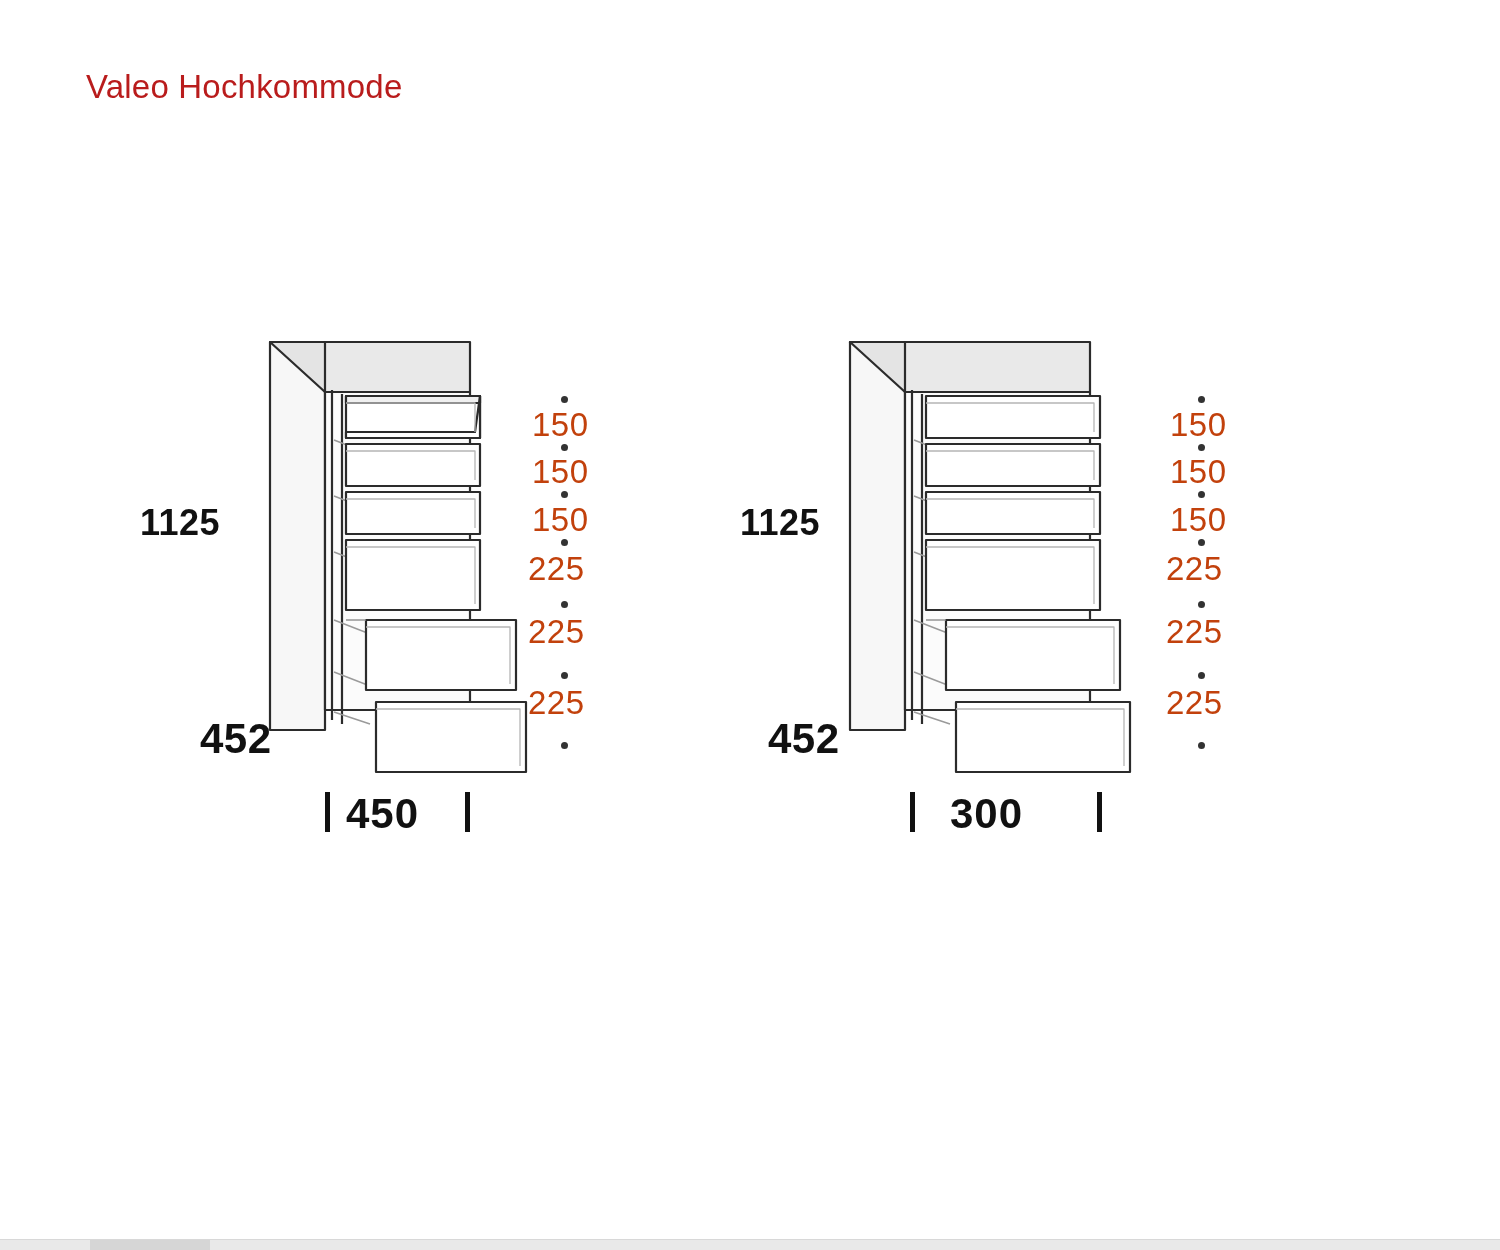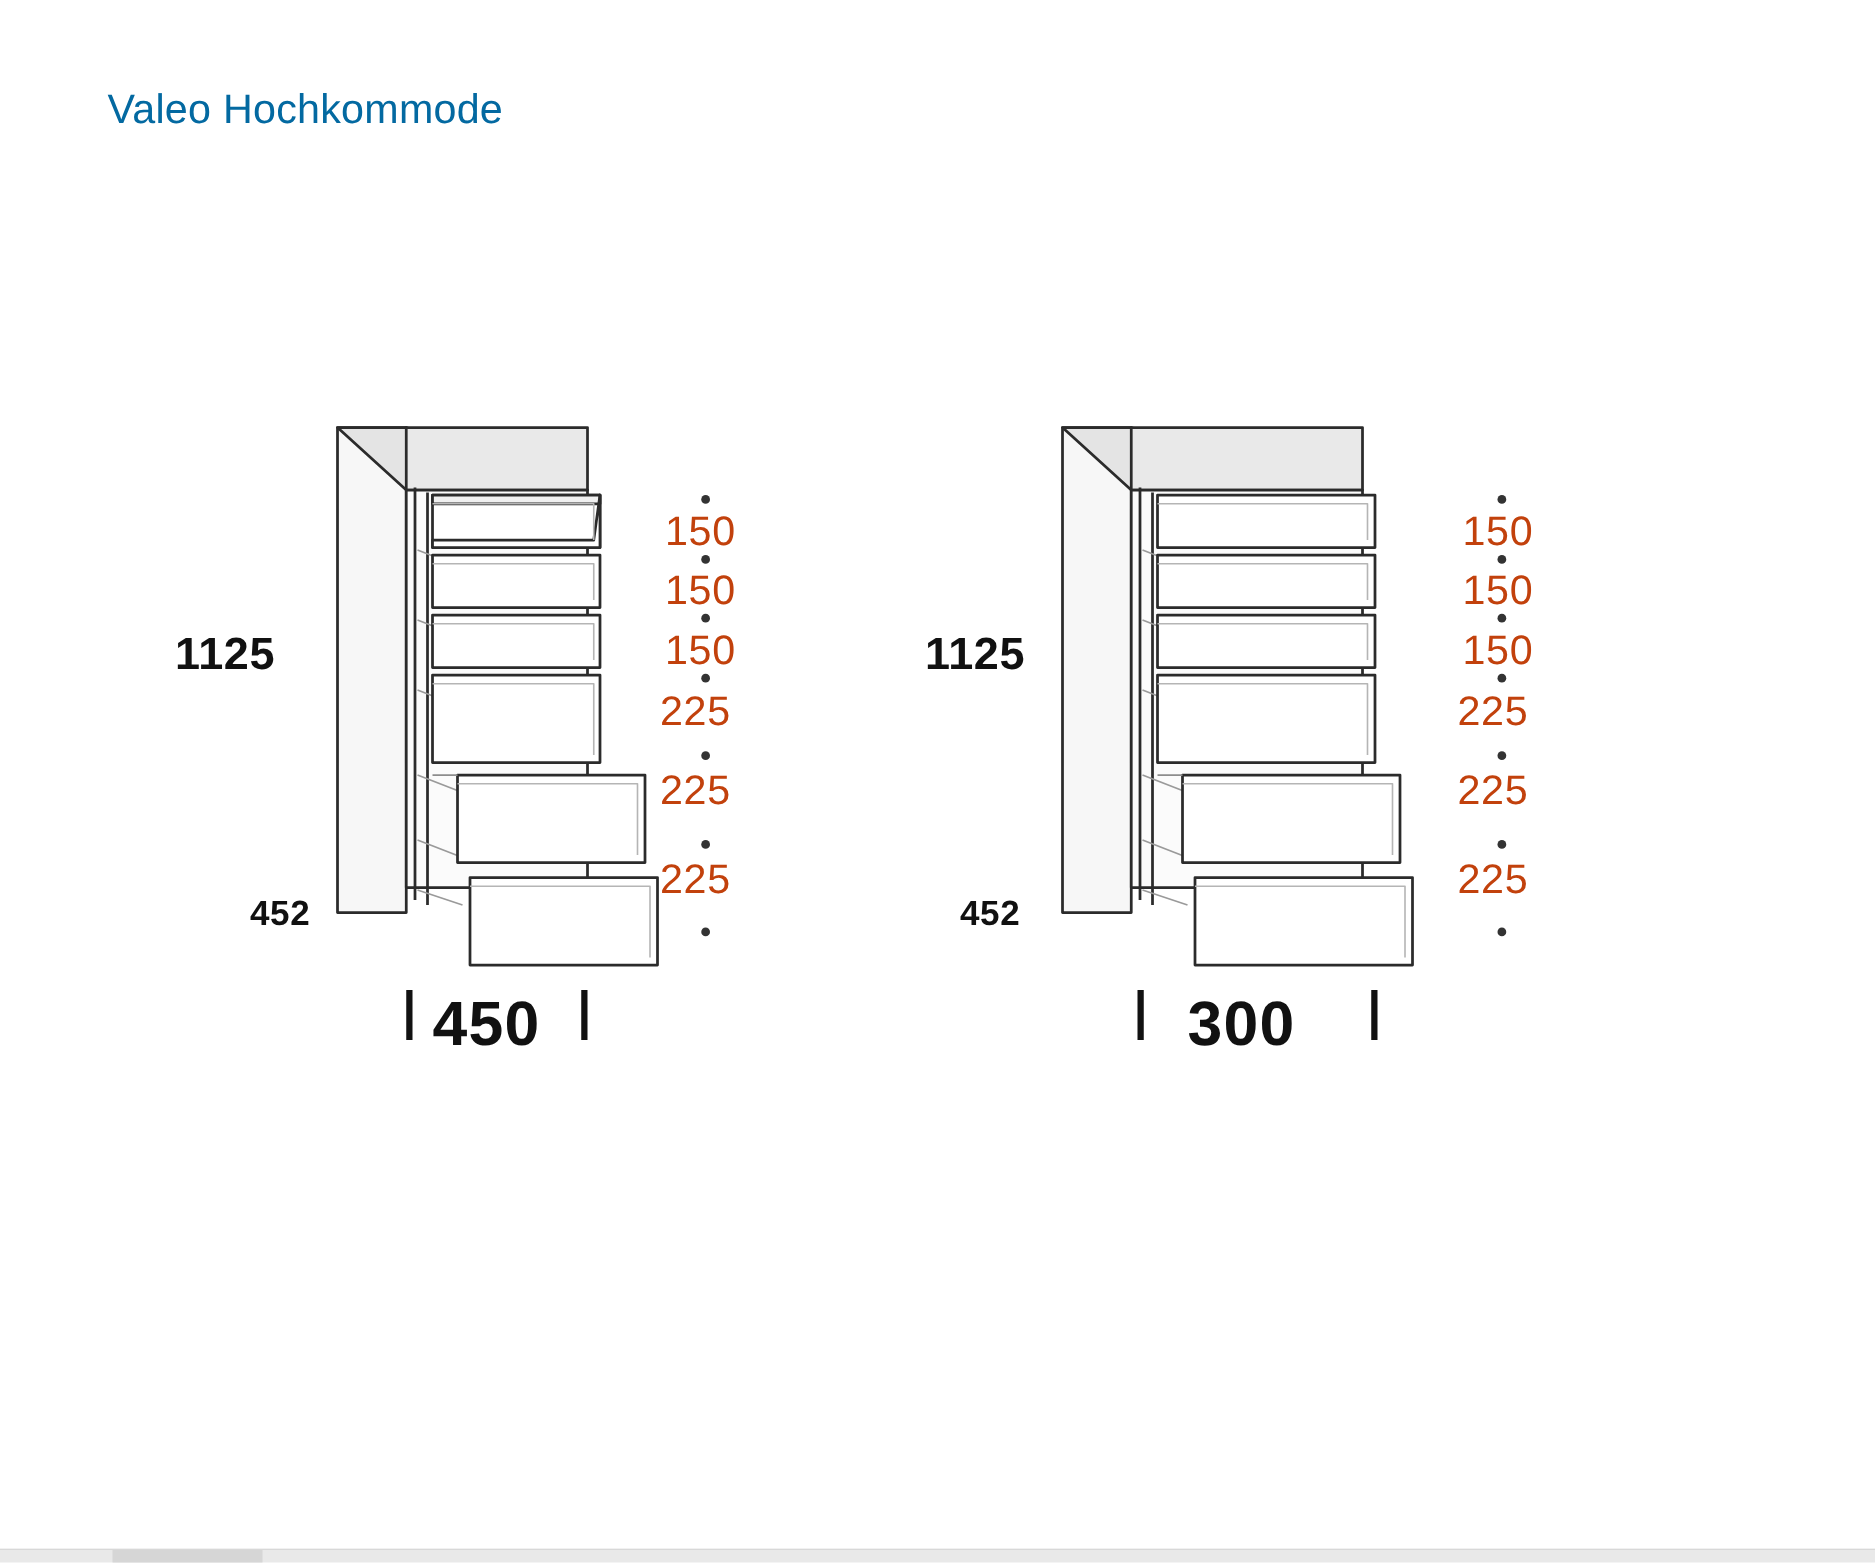--- a/index.html
+++ b/index.html
@@ -14,21 +14,21 @@
     font-family: "Liberation Sans", sans-serif;
     color: #1a1a1a;
     overflow: hidden;
   }
   .page-title {
     position: absolute;
     left: 86px;
     top: 68px;
     font-size: 33px;
     font-weight: 400;
-    color: #0369a1;
+    color: #b91c1c;
     letter-spacing: 0.2px;
   }
   .diagram {
     position: absolute;
     top: 320px;
   }
   #unit-450 { left: 120px; }
   #unit-600 { left: 720px; }
 
   .svg-wrap { display: block; }
@@ -37,26 +37,26 @@
     position: absolute;
     font-weight: bold;
     color: #111;
     white-space: nowrap;
   }
   .dim-height {
     font-size: 36px;
     letter-spacing: 0.5px;
   }
   .dim-depth {
-    font-size: 28px;
+    font-size: 42px;
     letter-spacing: 0.5px;
     text-align: center;
   }
   .dim-width {
-    font-size: 50px;
+    font-size: 42px;
     letter-spacing: 1px;
   }
   .drawer-dim {
     position: absolute;
     font-size: 33px;
     font-weight: 400;
     color: #c2410c;
     letter-spacing: 0.5px;
     white-space: nowrap;
   }

